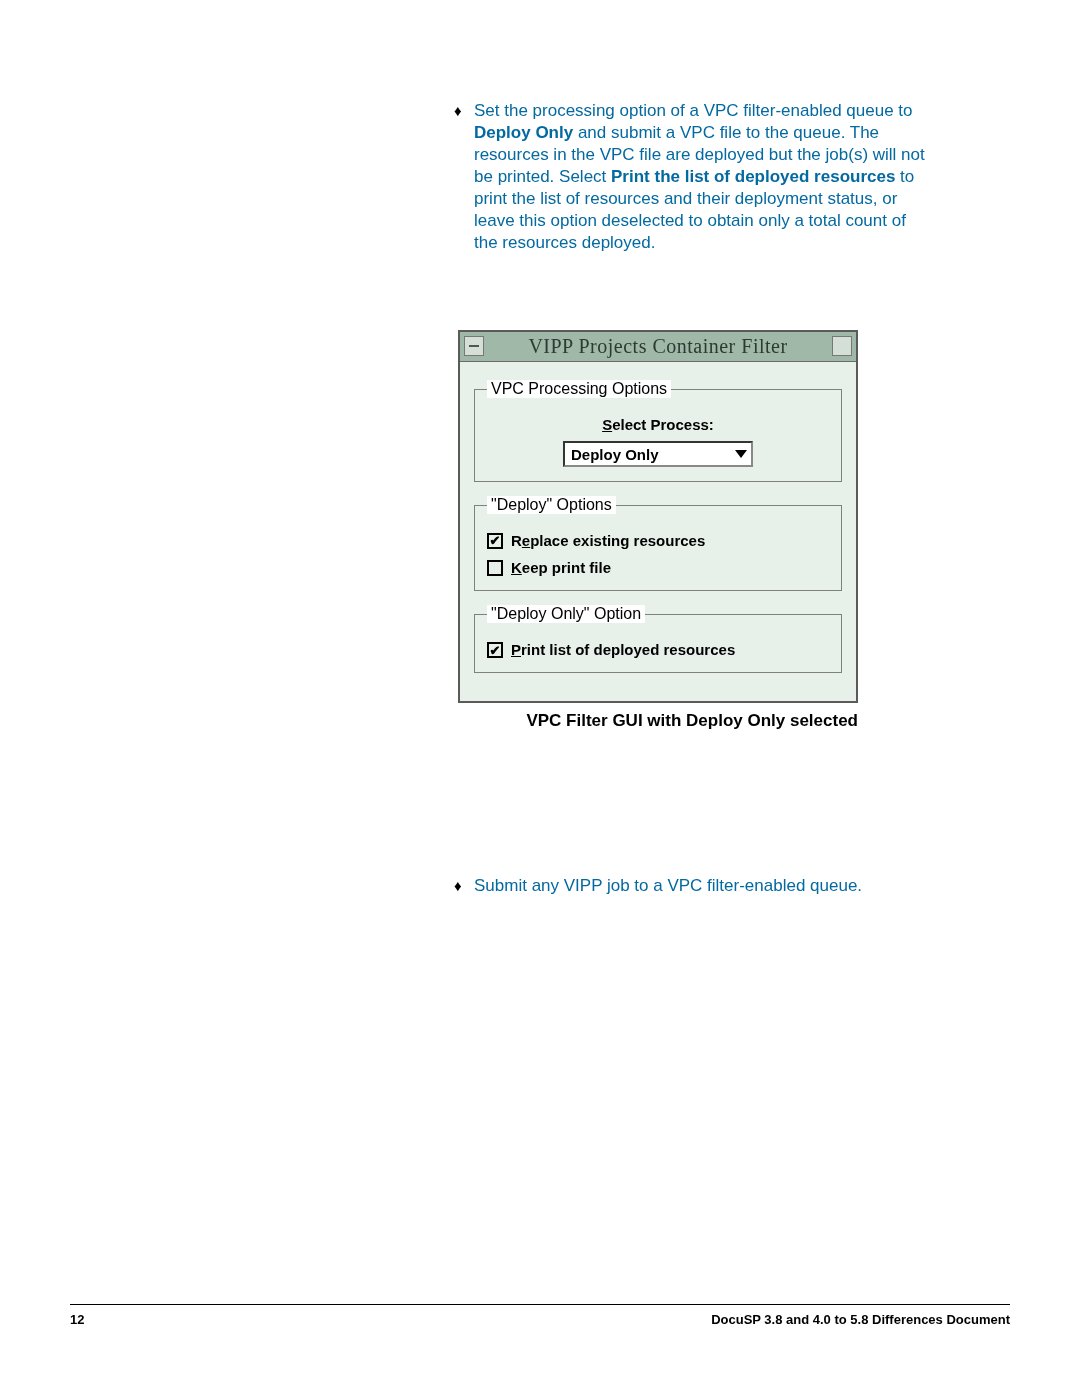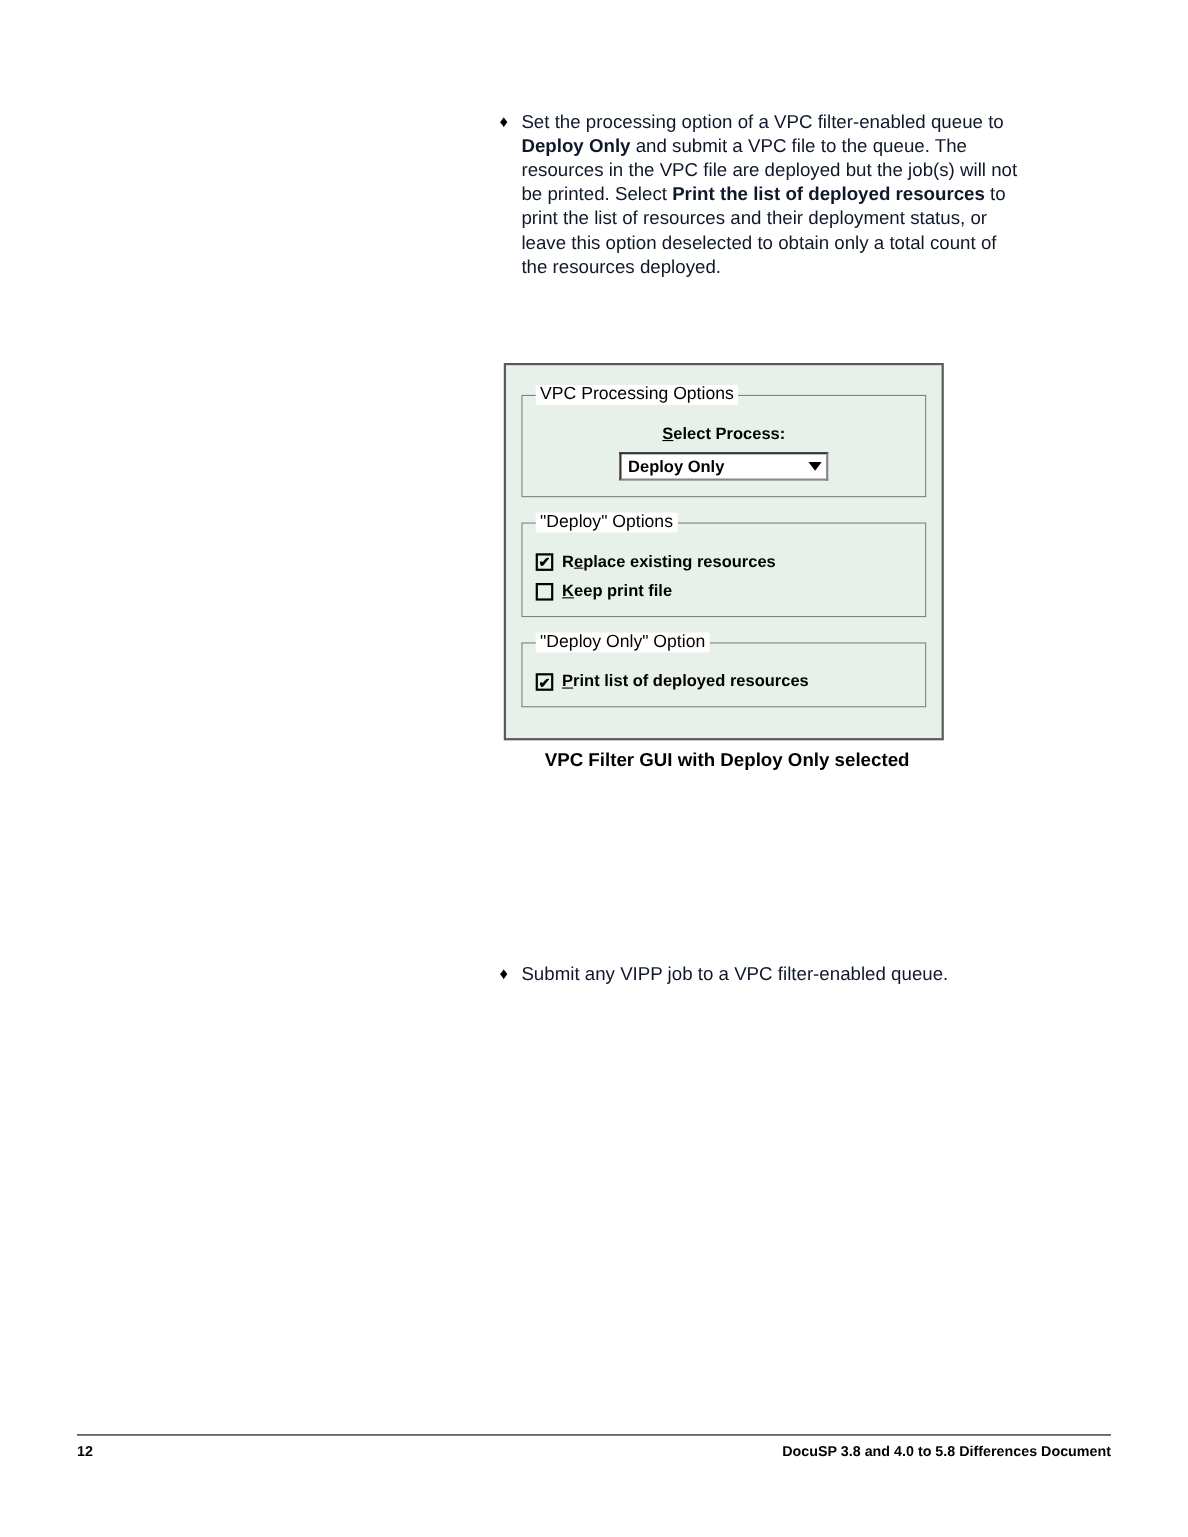--- a/index.html
+++ b/index.html
@@ -26,21 +26,21 @@
   .bullet-mark {
     width: 20px;
     flex-shrink: 0;
     font-size: 15px;
     line-height: 22px;
     text-align: left;
   }
   .bullet-text {
     font-size: 17px;
     line-height: 22px;
-    color: #0f172a;
+    color: #0369a1;
   }
   .bold-inline { font-weight: bold; }
 
   .dialog-wrap {
     position: absolute;
     left: 458px;
     top: 330px;
     width: 400px;
   }
 
@@ -173,21 +173,21 @@
     padding: 4px 18px;
     font-weight: bold;
     font-size: 15px;
   }
   .dlg-btn .ul { text-decoration: underline; }
 
   .caption {
     font-weight: bold;
     font-size: 17px;
     margin-top: 8px;
-    text-align: center;
+    text-align: right;
     padding-left: 6px;
   }
 
   .second-bullet {
     position: absolute;
     left: 454px;
     top: 875px;
     width: 480px;
   }
 
@@ -216,20 +216,27 @@
   <div class="bullet-row">
     <div class="bullet-mark">♦</div>
     <div class="bullet-text">
       <span>Set the processing option of a VPC filter-enabled queue to </span><span class="bold-inline">Deploy Only</span><span> and submit a VPC file to the queue. The resources in the VPC file are deployed but the job(s) will not be printed. Select </span><span class="bold-inline">Print the list of deployed resources</span><span> to print the list of resources and their deployment status, or leave this option deselected to obtain only a total count of the resources deployed.</span>
     </div>
   </div>
 </div>
 
 <div class="dialog-wrap">
   <div class="dialog">
+    <div class="titlebar">
+      <div class="sysmenu">
+          <div class="sysmenu-dash"></div>
+        </div>
+      <span class="title-text">VIPP Projects Container Filter</span>
+      <div class="sysright"></div>
+    </div>
     <div class="dialog-body">
       <fieldset class="grp">
         <legend>VPC Processing Options</legend>
         <div class="proc-row">
           <span class="proc-label"><span class="ul" style="text-decoration:underline">S</span>elect Process:</span>
           <div class="dropdown">
             <span>Deploy Only</span>
             <span class="dropdown-arrow"></span>
           </div>
         </div>

